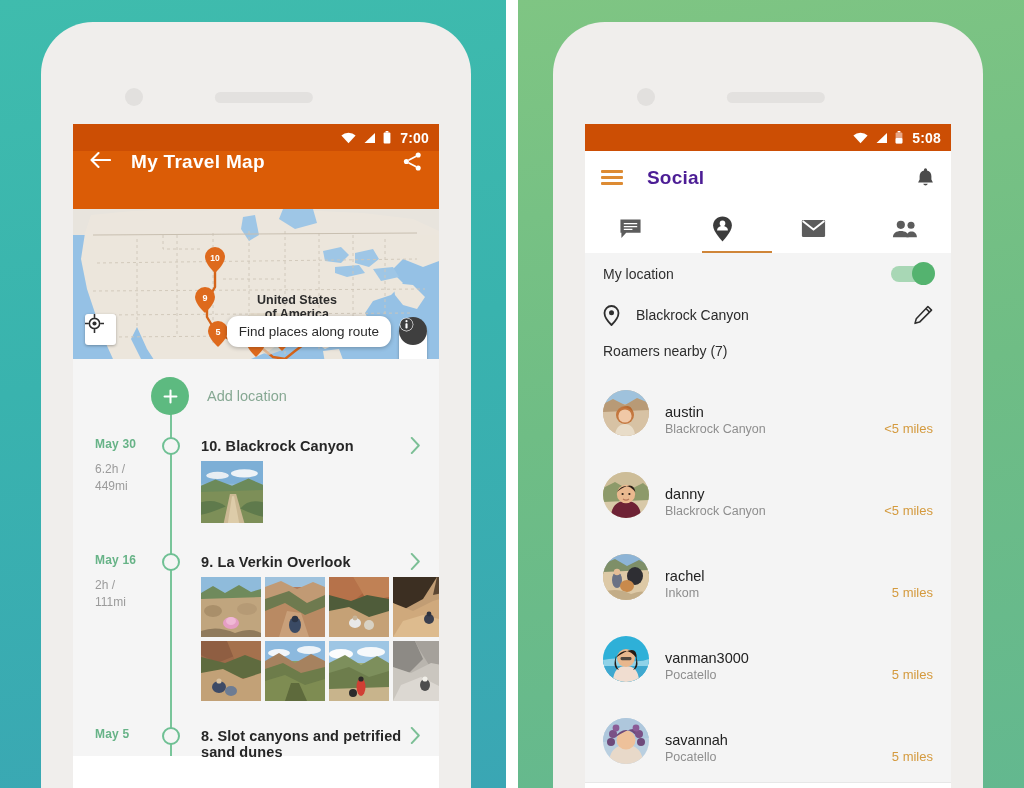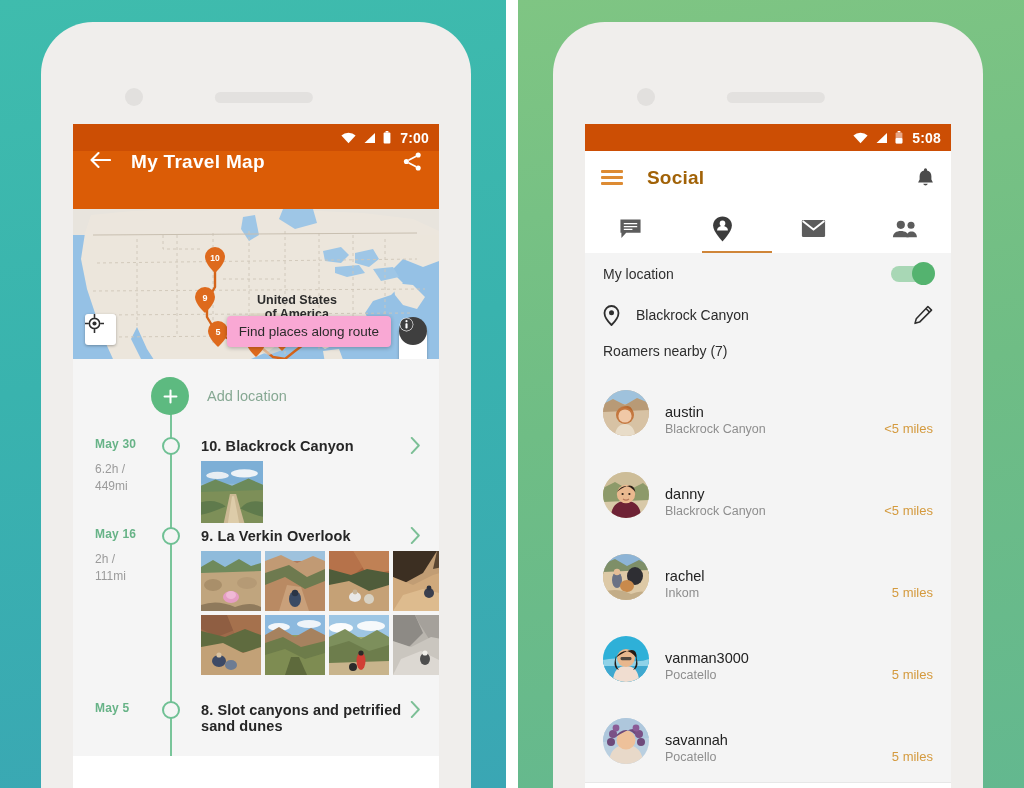--- a/index.html
+++ b/index.html
@@ -75,21 +75,21 @@
   }
   .fab-locate { left: 12px; bottom: 14px; width: 31px; height: 31px; }
   .fab-tilt { right: 12px; top: 119px; width: 28px; height: 38px; flex-direction: column; gap: 2px; }
   .fab-info {
     position: absolute; right: 12px; bottom: 14px; width: 28px; height: 28px;
     border-radius: 50%; background: #3f3f3f; display: flex;
     align-items: center; justify-content: center;
   }
   .map-tooltip {
     position: absolute; right: 48px; bottom: 12px;
-    background: #f9a8d4; padding: 8px 12px; border-radius: 4px;
+    background: #ffffff; padding: 8px 12px; border-radius: 11px;
     font-size: 13.5px; color: #2b2b2b; white-space: nowrap;
     box-shadow: 0 1px 4px rgba(0,0,0,.28);
     margin-top: 40px;
   }
   .map-label {
     position: absolute; font-size: 12.5px; font-weight: bold; color: #2c2c2c;
     text-align: center; line-height: 1.15;
   }
 
   
@@ -129,21 +129,21 @@
   .thumb { width: 60px; height: 60px; overflow: hidden; background: #cbbfae; }
   .thumb svg { display: block; width: 60px; height: 60px; }
   .thumb-big { width: 62px; height: 62px; }
   .thumb-big svg { width: 62px; height: 62px; }
 
   
   .r-appbar {
     height: 53px; background: #fff; display: flex; align-items: center;
     padding: 0 16px; gap: 24px;
   }
-  .r-title { font-size: 19px; font-weight: bold; color: #a16207; letter-spacing: .2px; }
+  .r-title { font-size: 19px; font-weight: bold; color: #4c1d95; letter-spacing: .2px; }
   .r-bell { margin-left: auto; }
   .hamburger { display: flex; flex-direction: column; gap: 3.5px; }
   .hamburger i { display: block; width: 22px; height: 2.6px; background: #dd8b33; border-radius: 1px; }
 
   .tabs { height: 49px; background: #fff; display: flex; align-items: center; position: relative; }
   .tab { flex: 1; display: flex; align-items: center; justify-content: center; height: 100%; }
   .tab-ind { position: absolute; bottom: 0; height: 2.5px; background: #cf8538; width: 70px; left: 117px; }
 
   .r-body { background: #f4f4f4; height: calc(100% - 129px); position: relative; }
   .mylocation {
@@ -364,21 +364,21 @@
                   <path d="M0 30 L60 28 L60 60 L0 60 Z" fill="#7d8f58"></path>
                   <path d="M22 60 L28 32 L34 32 L42 60 Z" fill="#cbb893"></path>
                   <path d="M26 60 L30 34 L32 34 L37 60 Z" fill="#ddcca9"></path>
                   <path d="M0 40 Q14 36 24 44 Q10 50 0 52 Z" fill="#5f7a4c"></path>
                   <path d="M60 40 Q46 36 38 46 Q50 52 60 54 Z" fill="#5f7a4c"></path>
                 </svg>
               </div>
             </div>
           </div>
 
-          <div class="tl-entry" style="">
+          <div class="tl-entry" style="margin-top:26px;">
             <div class="tl-date">May 16</div>
             <div class="tl-dur">
               <div>2h /</div>
               <div>111mi</div>
             </div>
             <div class="tl-dot"></div>
             <div class="tl-title">9. La Verkin Overlook</div>
             <svg class="tl-chev" width="11" height="17" viewBox="0 0 11 18">
               <path d="M1.5 1 L9 9 L1.5 17" stroke="#7cbf96" stroke-width="2.1" fill="none" stroke-linecap="round" stroke-linejoin="round"></path>
             </svg>

